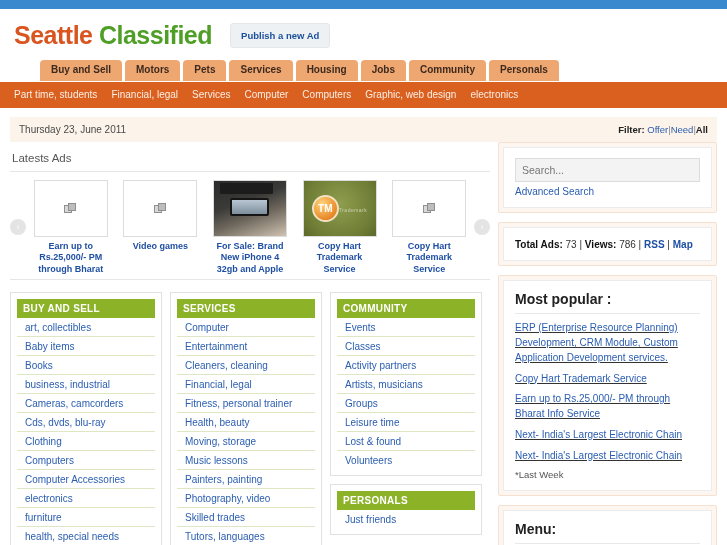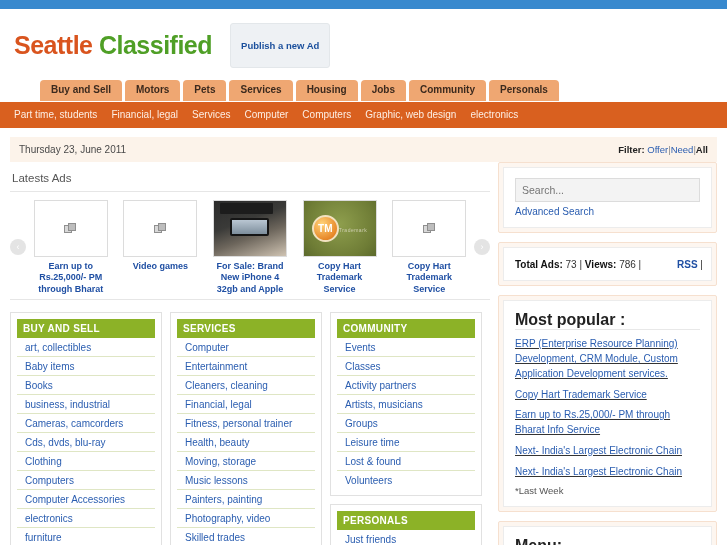--- a/index.html
+++ b/index.html
@@ -34,21 +34,21 @@
   .logo .w1 { color: #d9541e; }
   .logo .w2 { color: #4f9f26; }
   .publish-btn {
     margin-left: 18px;
     background: #eef1f4;
     border: 1px solid #e3e7ea;
     border-radius: 3px;
     color: #1a4f9c;
     font-size: 9.5px;
     font-weight: bold;
-    padding: 16px 10px;
+    padding: 6px 10px;
     cursor: pointer;
     white-space: nowrap;
   }
 
   
   .navwrap { position: relative; margin-top: 12px; padding-left: 40px; height: 22px; }
   .tabs { display: flex; gap: 3px; align-items: flex-end; }
   .tab {
     background: #efa772;
     border-radius: 4px 4px 0 0;
@@ -235,25 +235,26 @@
   .adv-link {
     display:inline-block;
     margin-top: 4px;
     color: #2a5db0;
     font-size: 10px;
     text-decoration: none;
     cursor: pointer;
   }
   .stats { font-size: 10px; color: #333; white-space: nowrap; }
   .stats b { color:#111; }
-  .stats a { color:#1f4fa3; text-decoration:none; font-weight:bold; cursor:pointer;margin-left:33px; }
+  .stats a { color:#1f4fa3; text-decoration:none; font-weight:bold; cursor:pointer; }
   .panel-title {
-    font-size: 16px;
+    font-size: 14px;
     font-weight: bold;
     color: #222;
+    padding-bottom: 6px;
     border-bottom: 1px solid #e8e8e8;
     margin-bottom: 6px;
   }
   .pop-list { list-style:none; margin:0; padding:0; }
   .pop-list li { margin-bottom: 6px; line-height: 1.35; text-decoration: underline; }
   .pop-list a { color: #2a5db0; font-size: 10px; text-decoration:none; cursor:pointer; }
   .pop-note { font-size: 9.5px; color:#555; }
 </style>
 </head>
 <body>

